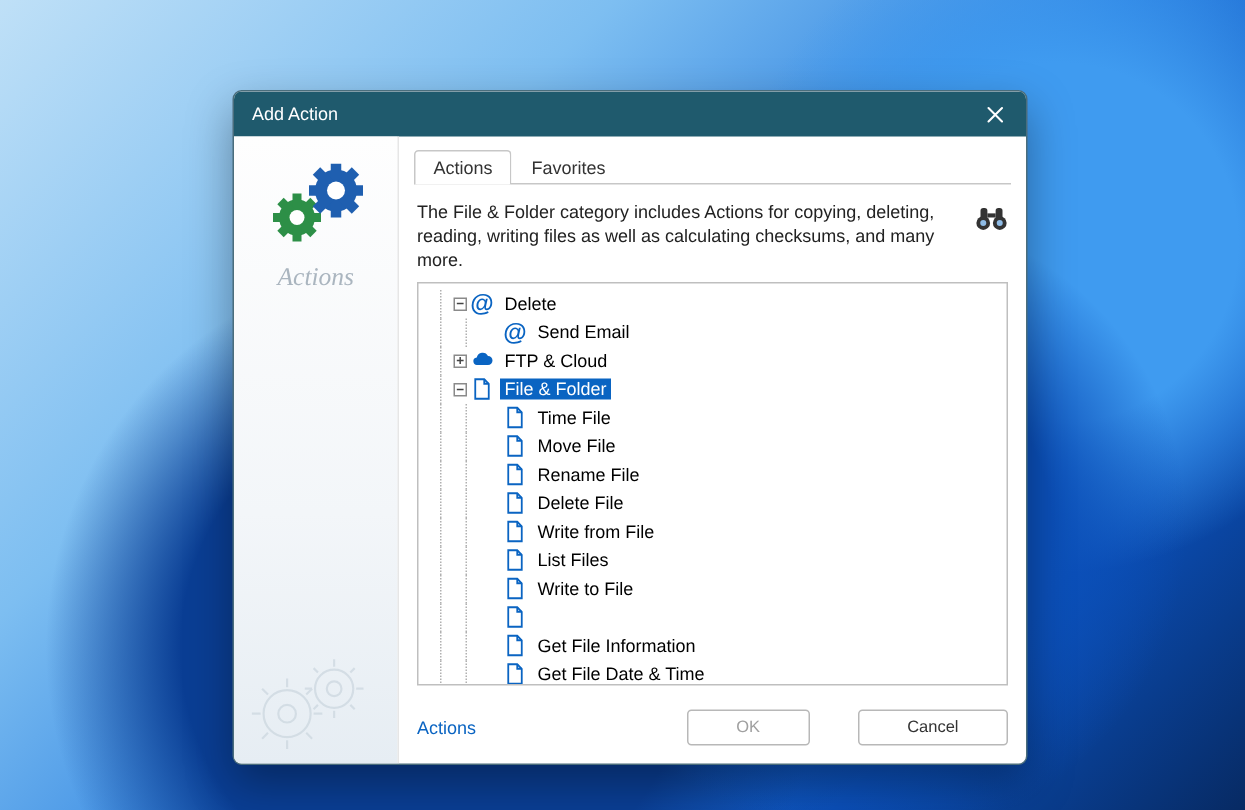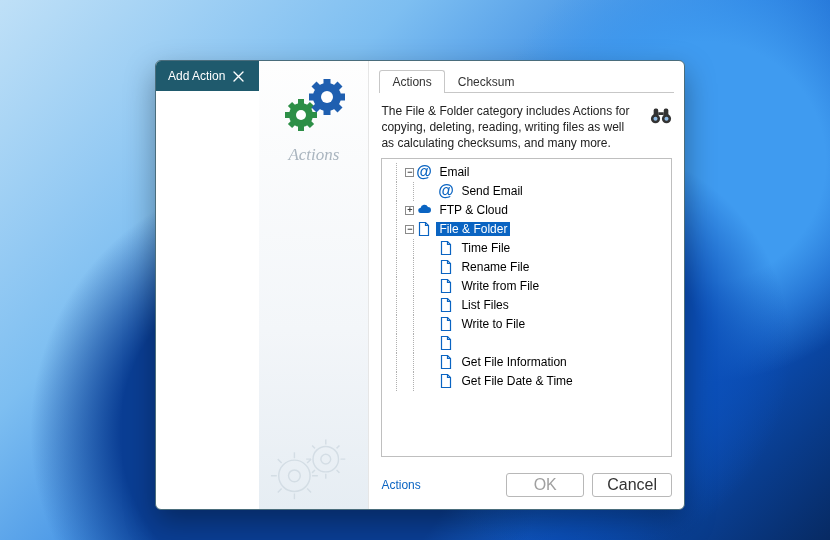--- a/index.html
+++ b/index.html
@@ -11,21 +11,21 @@
       radial-gradient(circle at 35% 80%, #0a3e94 0 170px, transparent 260px),
       radial-gradient(circle at 85% 30%, #3f9bf0 0 120px, transparent 220px),
       linear-gradient(135deg, #bfe0f7 0%, #7dbef1 30%, #2a7fe0 55%, #0b4fb8 80%, #072a63 100%);
     position:relative;
   }
   
   .dialog {
     position:absolute; left:155px; top:60px; width:530px; height:450px;
     background:#ffffff; border:1px solid #4a6d7c; border-radius:6px;
     box-shadow:0 12px 30px rgba(0,0,0,.35);
-    display:flex; flex-direction:row; overflow:hidden;
+    display:flex; flex-direction:column; overflow:hidden;
   }
   .titlebar {
     height:30px; background:#1f5a6d; color:#fff; display:flex; align-items:center;
     padding:0 8px 0 12px; font-size:12px;
   }
   .titlebar .title { flex:1; }
   .closebtn { width:26px; height:22px; display:flex; align-items:center; justify-content:center; border-radius:2px; }
   .body { flex:1; display:flex; min-height:0; }
   
   .sidebar {
@@ -73,22 +73,22 @@
   .pad { display:inline-block; }
   
   .footer {
     display:flex; align-items:center; padding:8px 12px 12px 12px; gap:8px;
     border-top:0;
   }
   .footer-link { color:#0a64c2; font-size:12px; }
   .spacer { flex:1; }
   .btn {
     min-width:78px; height:24px; border:1px solid #b8b8b8; background:#fff;
-    border-radius:3px; font-size:16px; color:#333; padding:0 14px;
-    display:flex; align-items:center; justify-content:center;
+    border-radius:3px; font-size:11px; color:#333; padding:0 32px;
+    display:flex; align-items:center; justify-content:center;margin-left:24px;
   }
   .btn.disabled { color:#a0a0a0; }
 </style>
 </head>
 <body>
 
 <div class="desktop">
 
   <div class="dialog">
 
@@ -136,21 +136,21 @@
             <path d="M30 27v-6M30 63v6M12 45h-6M48 45h6M17 32l-4-4M43 58l4 4M17 58l-4 4M43 32l4-4"></path>
             <path d="M62 13v-5M62 43v5M47 28h-5M77 28h5M51 17l-3-3M73 39l3 3M51 39l-3 3M73 17l3-3"></path>
           </g>
         </svg>
       </div>
 
       <div class="main">
 
         <div class="tabs">
           <div class="tab active">Actions</div>
-          <div class="tab">Checksum</div>
+          <div class="tab">Favorites</div>
         </div>
         <div class="tabline"></div>
 
         <div class="desc-row">
           <div class="desc">The File &amp; Folder category includes Actions for copying, deleting, reading, writing files as well as calculating checksums, and many more.</div>
           <svg class="binoc" viewBox="0 0 24 20">
             <g fill="#333">
               <ellipse cx="6" cy="14" rx="5" ry="5"></ellipse>
                 <ellipse cx="18" cy="14" rx="5" ry="5"></ellipse>
               <rect x="4" y="3" width="5" height="9" rx="2"></rect>
@@ -167,21 +167,21 @@
               <div class="node">
                 <span class="pad" style="width:8px"></span>
                 <span class="guide"></span>
                 <span class="pad" style="width:8px"></span>
                 <span class="twisty box">−</span>
                 <span class="ic">
                   <svg viewBox="0 0 16 16">
                     <text x="8" y="13" text-anchor="middle" font-size="16" font-weight="bold" fill="#0a64c2">@</text>
                   </svg>
                 </span>
-                <span class="lbl">Email</span>
+                <span class="lbl">Delete</span>
               </div>
               <div class="node">
                 <span class="pad" style="width:8px"></span>
                 <span class="guide"></span>
                 <span class="pad" style="width:8px"></span>
                 <span class="pad" style="width:8px"></span>
                 <span class="guide"></span>
                 <span class="pad" style="width:8px"></span>
                 <span class="twisty "></span>
                 <span class="ic">
@@ -239,21 +239,53 @@
                 <span class="pad" style="width:8px"></span>
                 <span class="guide"></span>
                 <span class="pad" style="width:8px"></span>
                 <span class="twisty "></span>
                 <span class="ic">
                   <svg viewBox="0 0 16 16">
                     <path fill="#fff" stroke="#0a64c2" stroke-width="1.2" d="M3.5 1.5h6l3 3v10h-9z"></path>
                     <path fill="none" stroke="#0a64c2" stroke-width="1.2" d="M9.5 1.5v3h3"></path>
                   </svg>
                 </span>
+                <span class="lbl">Move File</span>
+              </div>
+              <div class="node">
+                <span class="pad" style="width:8px"></span>
+                <span class="guide"></span>
+                <span class="pad" style="width:8px"></span>
+                <span class="pad" style="width:8px"></span>
+                <span class="guide"></span>
+                <span class="pad" style="width:8px"></span>
+                <span class="twisty "></span>
+                <span class="ic">
+                  <svg viewBox="0 0 16 16">
+                    <path fill="#fff" stroke="#0a64c2" stroke-width="1.2" d="M3.5 1.5h6l3 3v10h-9z"></path>
+                    <path fill="none" stroke="#0a64c2" stroke-width="1.2" d="M9.5 1.5v3h3"></path>
+                  </svg>
+                </span>
                 <span class="lbl">Rename File</span>
+              </div>
+              <div class="node">
+                <span class="pad" style="width:8px"></span>
+                <span class="guide"></span>
+                <span class="pad" style="width:8px"></span>
+                <span class="pad" style="width:8px"></span>
+                <span class="guide"></span>
+                <span class="pad" style="width:8px"></span>
+                <span class="twisty "></span>
+                <span class="ic">
+                  <svg viewBox="0 0 16 16">
+                    <path fill="#fff" stroke="#0a64c2" stroke-width="1.2" d="M3.5 1.5h6l3 3v10h-9z"></path>
+                    <path fill="none" stroke="#0a64c2" stroke-width="1.2" d="M9.5 1.5v3h3"></path>
+                  </svg>
+                </span>
+                <span class="lbl">Delete File</span>
               </div>
               <div class="node">
                 <span class="pad" style="width:8px"></span>
                 <span class="guide"></span>
                 <span class="pad" style="width:8px"></span>
                 <span class="pad" style="width:8px"></span>
                 <span class="guide"></span>
                 <span class="pad" style="width:8px"></span>
                 <span class="twisty "></span>
                 <span class="ic">

